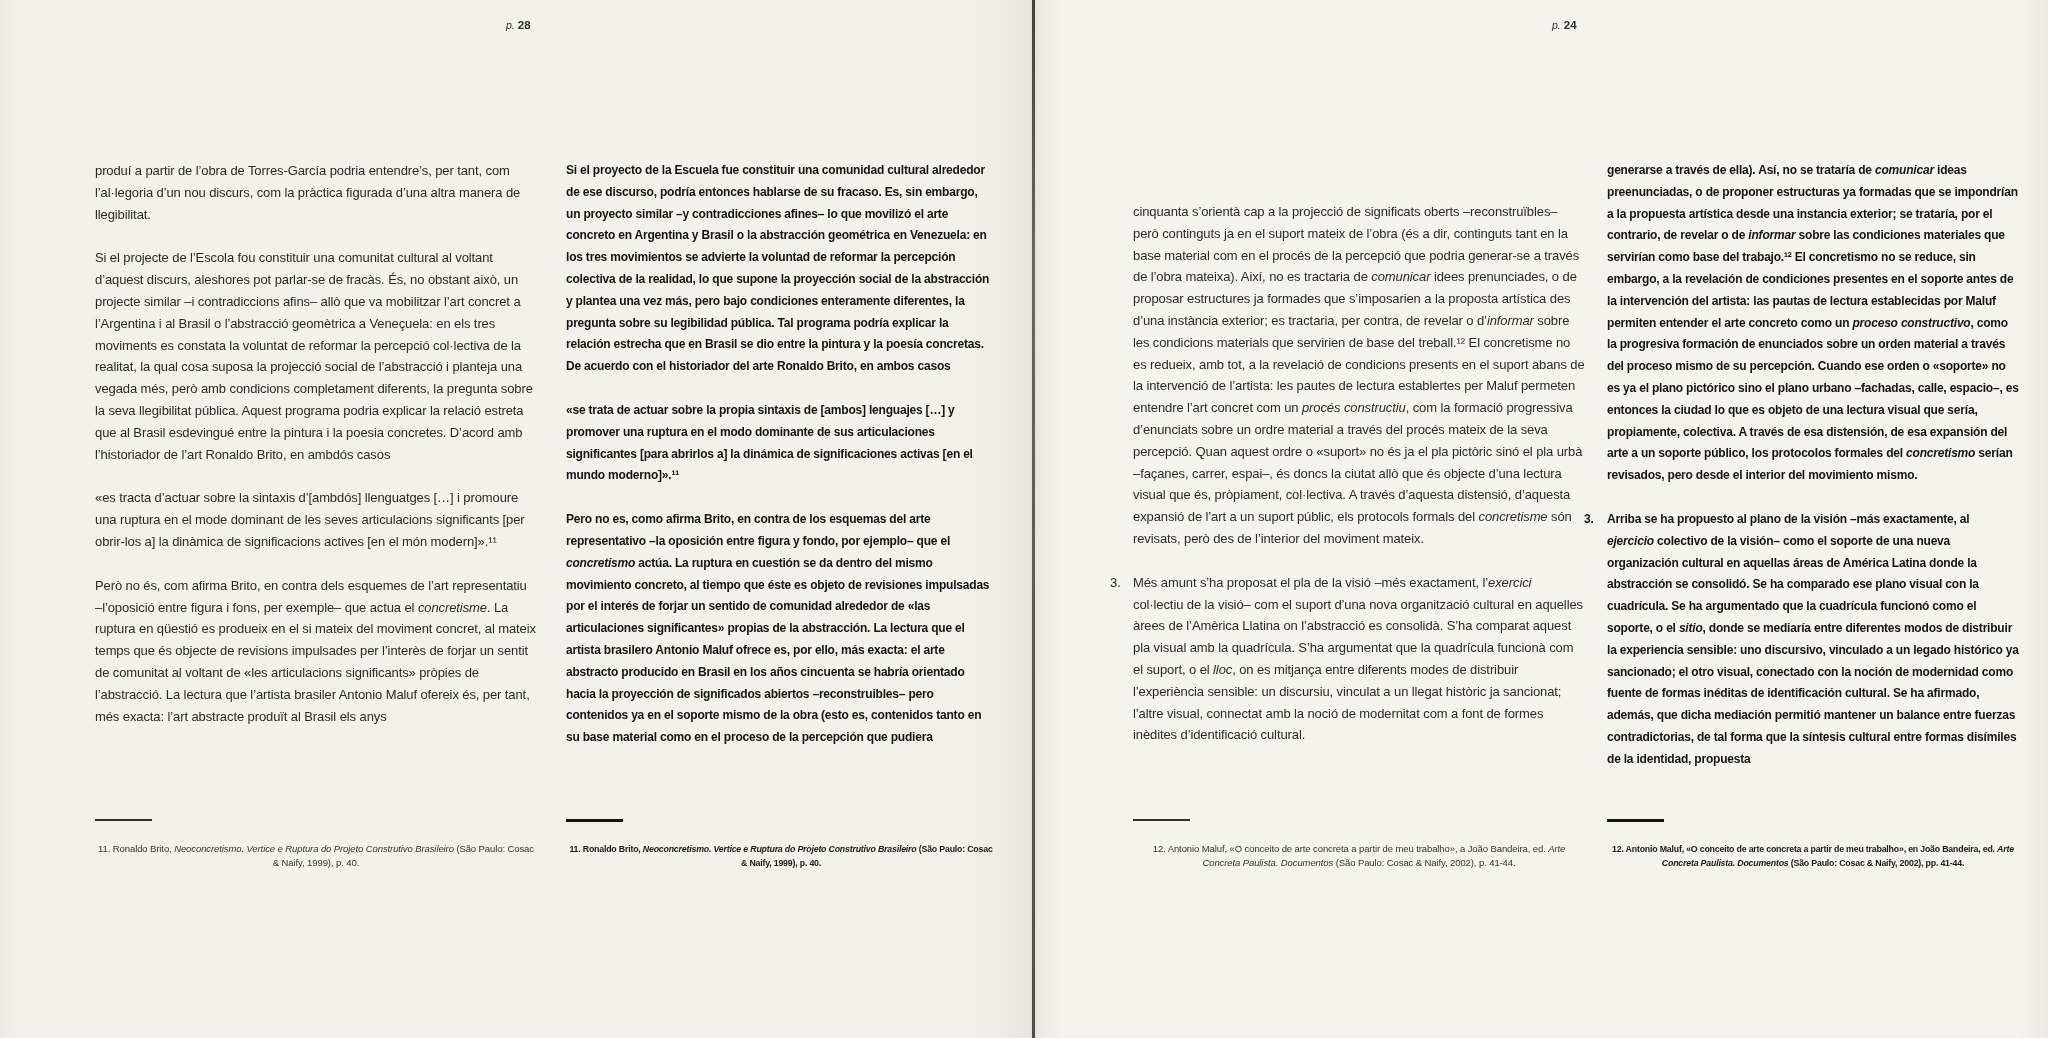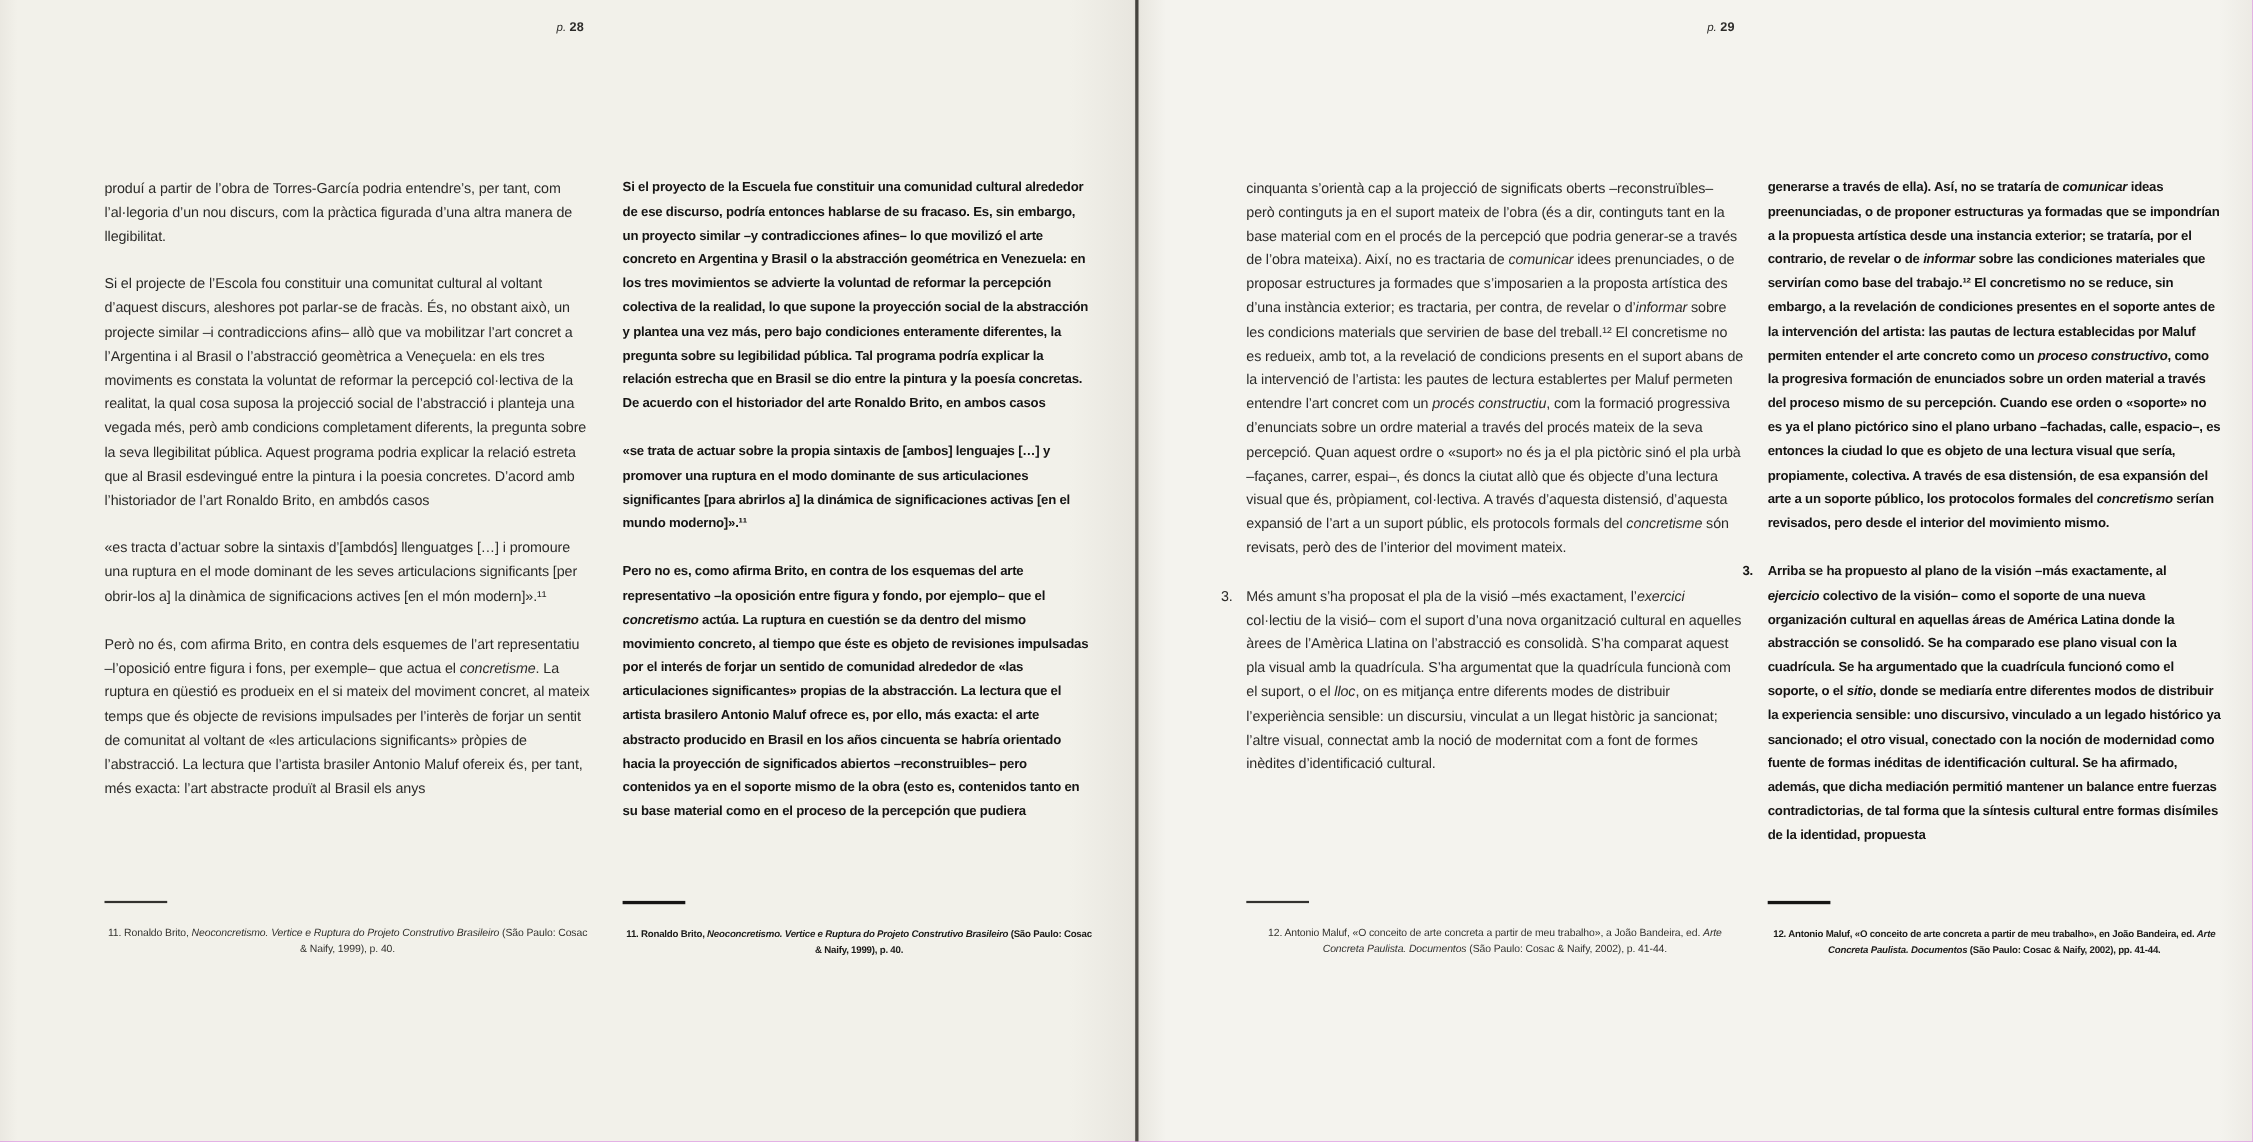--- a/index.html
+++ b/index.html
@@ -1,18 +1,18 @@
 <!DOCTYPE html>
 <html><head>
 <meta charset="utf-8">
 <style>
   html,body{margin:0;padding:0;background:#d8d6d0;}
   .spread{
     position:relative;width:2048px;height:1038px;overflow:hidden;
-    background:#d946ef;
+    background:#fde047;
     font-family:"Liberation Sans", sans-serif;
   }
   .page{position:absolute;top:0;height:100%;}
   .page.left{
     left:0;width:1034px;
     background:linear-gradient(90deg,#eae8e1 0px,#f2f1ea 16px,#f2f1ea 94%,#e8e6df 99.6%,#dcdad3 100%);
   }
   .page.right{
     left:1034px;width:1014px;
     background:linear-gradient(90deg,#dedcd5 0px,#e9e7e0 3px,#f4f3ee 26px,#f4f3ee 97%,#eceae4 100%);
@@ -31,21 +31,21 @@
   .col-regular{
     font-size:13px;line-height:21.8px;font-weight:400;
     letter-spacing:-0.1px;color:#2b2a28;
   }
   .col-bold{
     font-size:12px;line-height:21.8px;font-weight:700;
     letter-spacing:-0.2px;color:#151413;
   }
   .col-1{left:95px;width:442px;}
   .col-2{left:566px;width:427px;}
-  .col-3{left:1133px;width:452px;}
+  .col-3{left:1133px;width:452px;margin-top:41px;}
   .col-4{left:1607px;width:412px;}
 
   .para + .para{margin-top:22px;}
   .para.hang{position:relative;}
   .marker{position:absolute;left:-23px;top:0;}
   .it{font-style:italic;}
 
   .footnote{position:absolute;top:819px;text-align:center;}
   .fn-1{left:95px;width:442px;}
   .fn-2{left:566px;width:430px;}
@@ -65,21 +65,21 @@
 <div class="spread">
 
   <div class="page left"></div>
   <div class="page right"></div>
   <div class="gutter-line"></div>
 
   <div class="pagenum pn-left">
     <span class="pn-p">p.</span><span class="pn-n">28</span>
   </div>
   <div class="pagenum pn-right">
-    <span class="pn-p">p.</span><span class="pn-n">29</span>
+    <span class="pn-p">p.</span><span class="pn-n">24</span>
   </div>
 
   <div class="col col-regular col-1">
       <div class="para"><span>produí a partir de l’obra de Torres-García podria entendre’s, per tant, com l’al·legoria d’un nou discurs, com la pràctica figurada d’una altra manera de llegibilitat.</span></div>
       <div class="para"><span>Si el projecte de l’Escola fou constituir una comunitat cultural al voltant d’aquest discurs, aleshores pot parlar-se de fracàs. És, no obstant això, un projecte similar –i contradiccions afins– allò que va mobilitzar l’art concret a l’Argentina i al Brasil o l’abstracció geomètrica a Veneçuela: en els tres moviments es constata la voluntat de reformar la percepció col·lectiva de la realitat, la qual cosa suposa la projecció social de l’abstracció i planteja una vegada més, però amb condicions completament diferents, la pregunta sobre la seva llegibilitat pública. Aquest programa podria explicar la relació estreta que al Brasil esdevingué entre la pintura i la poesia concretes. D’acord amb l’historiador de l’art Ronaldo Brito, en ambdós casos</span></div>
       <div class="para"><span>«es tracta d’actuar sobre la sintaxis d’[ambdós] llenguatges […] i promoure una ruptura en el mode dominant de les seves articulacions significants [per obrir-los a] la dinàmica de significacions actives [en el món modern]».¹¹</span></div>
       <div class="para"><span>Però no és, com afirma Brito, en contra dels esquemes de l’art representatiu –l’oposició entre figura i fons, per exemple– que actua el </span><span class="it">concretisme</span><span>. La ruptura en qüestió es produeix en el si mateix del moviment concret, al mateix temps que és objecte de revisions impulsades per l’interès de forjar un sentit de comunitat al voltant de «les articulacions significants» pròpies de l’abstracció. La lectura que l’artista brasiler Antonio Maluf ofereix és, per tant, més exacta: l’art abstracte produït al Brasil els anys</span></div>
     </div>
 
   <div class="col col-bold col-2">

